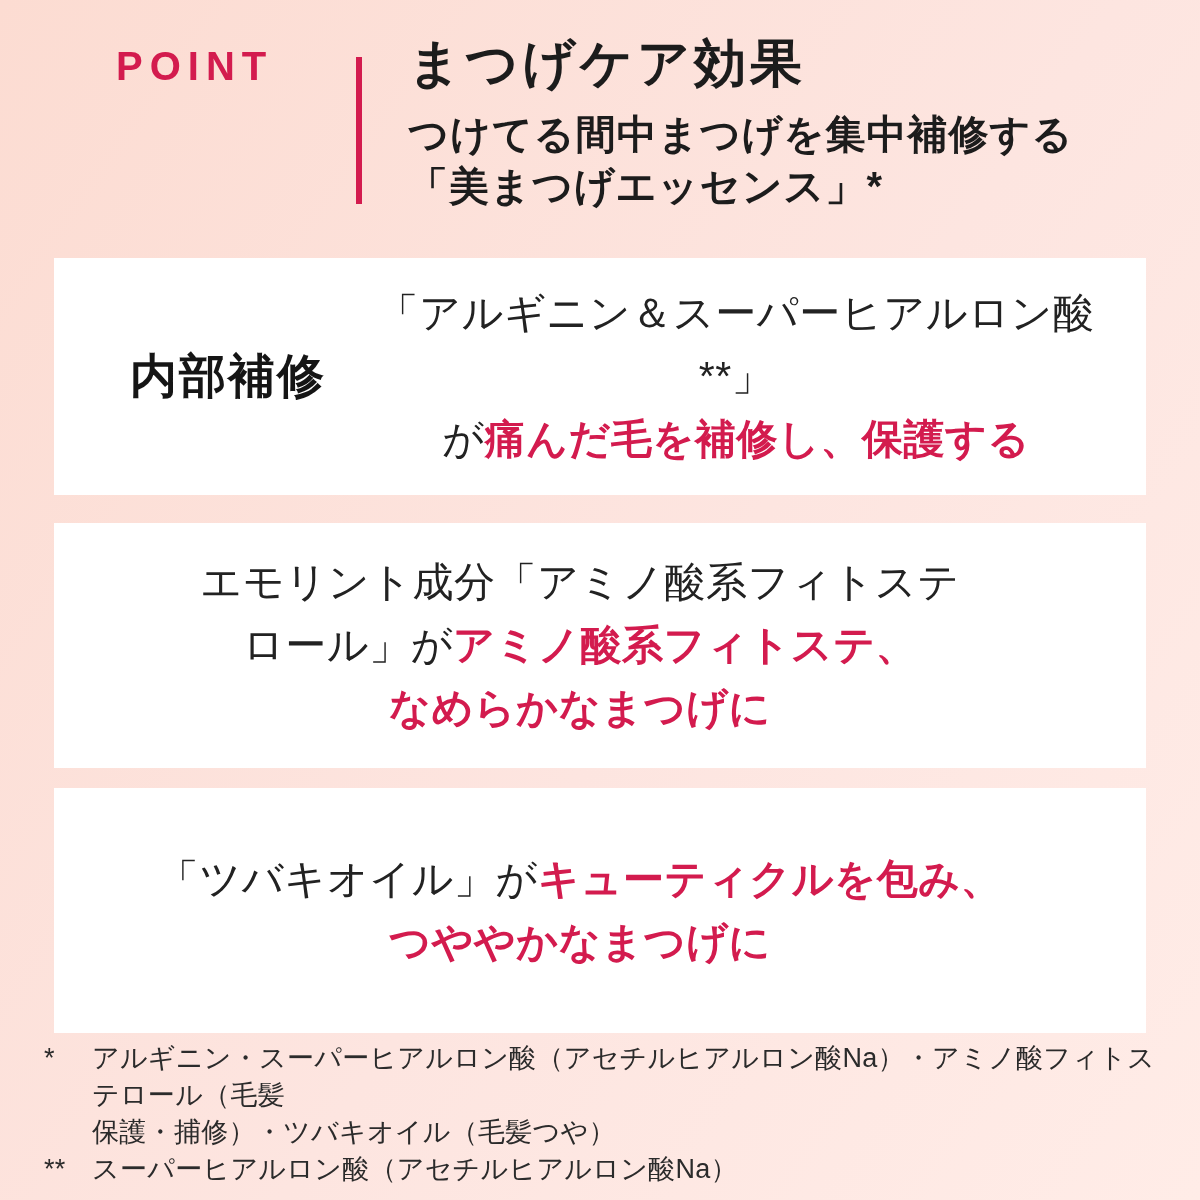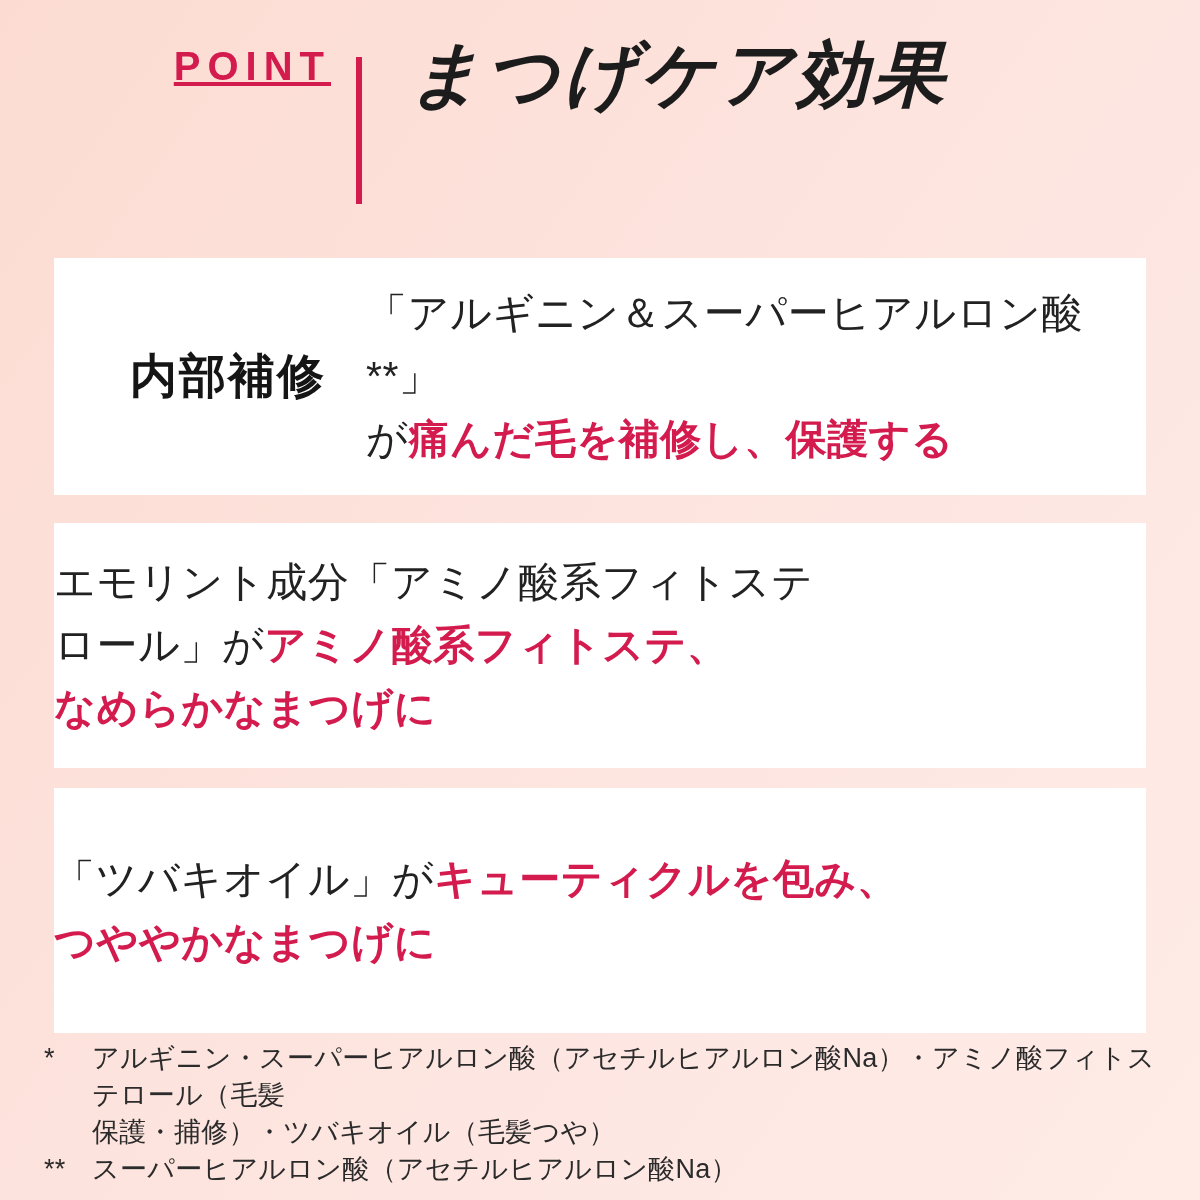--- a/index.html
+++ b/index.html
@@ -17,40 +17,39 @@
     color:var(--text);
   }
   .canvas{
     position:relative;
     width:1200px;height:1200px;
     background:linear-gradient(125deg,var(--bg-from) 0%,var(--bg-mid) 55%,var(--bg-to) 100%);
     overflow:hidden;
   }
   
   .point-block{
-    position:absolute;left:128px;top:46px;width:196px;
-    text-align:right;color:var(--accent);text-decoration:underline;
+    position:absolute;left:116px;top:46px;width:196px;
+    text-align:left;color:var(--accent);
   }
   .point-label{
     font-size:40px;font-weight:700;letter-spacing:7px;margin-right:-7px;
     line-height:1;
   }
   .point-number{
     font-size:102px;font-weight:700;letter-spacing:9px;margin-right:-9px;
     line-height:1.04;margin-top:4px;
   }
   .divider{
     position:absolute;left:356px;top:57px;width:6px;height:147px;
     background:var(--accent);
   }
   .head-text{position:absolute;left:408px;top:36px;}
   .head-title{
-    font-size:72px;font-weight:800;letter-spacing:4px;line-height:1.06;
+    font-size:52px;font-weight:800;letter-spacing:4px;line-height:1.06;
     color:var(--text);
-    font-style:italic;
   }
   .head-sub{
     margin-top:17px;
     font-size:40px;font-weight:600;letter-spacing:1px;line-height:52px;
     color:var(--text);
   }
   
   .card{
     position:absolute;left:54px;width:1092px;
     background:var(--card-bg);
@@ -60,20 +59,21 @@
   .card-2{top:523px;height:245px;}
   .card-3{top:788px;height:245px;}
   .card-label{
     width:312px;flex-shrink:0;text-align:center;
     font-size:47px;font-weight:700;letter-spacing:2px;color:#151515;padding-left:36px;
   }
   .card-body{
     flex:1;padding-right:40px;
     font-size:41px;font-weight:500;line-height:63px;color:#222;
     letter-spacing:0.5px;
+    text-align:center;
   }
   .card-body .accent{
     color:var(--accent);font-weight:700;
   }
   
   .footnotes{
     position:absolute;left:44px;top:1040px;width:1122px;
     font-size:27px;line-height:37px;color:#2b2b2b;letter-spacing:0.3px;
   }
   .fn-row{display:flex;align-items:flex-start;}
@@ -86,20 +86,24 @@
 <div class="canvas">
 
   <div class="point-block">
     <div class="point-label">POINT</div>
   </div>
 
   <div class="divider"></div>
 
   <div class="head-text">
     <div class="head-title">まつげケア効果</div>
+    <div class="head-sub">
+      <span>つけてる間中まつげを集中補修する</span><br>
+      <span>「美まつげエッセンス」*</span>
+    </div>
   </div>
 
   <div class="card card-1">
     <div class="card-label">内部補修</div>
     <div class="card-body"><span>「アルギニン＆スーパーヒアルロン酸**」</span><br><span>が</span><span class="accent">痛んだ毛を補修し、保護する</span></div>
   </div>
 
   <div class="card card-2">
     <div class="card-body"><span>エモリント成分「アミノ酸系フィトステ</span><br><span>ロール」が</span><span class="accent">アミノ酸系フィトステ、</span><br><span class="accent">なめらかなまつげに</span></div>
   </div>

